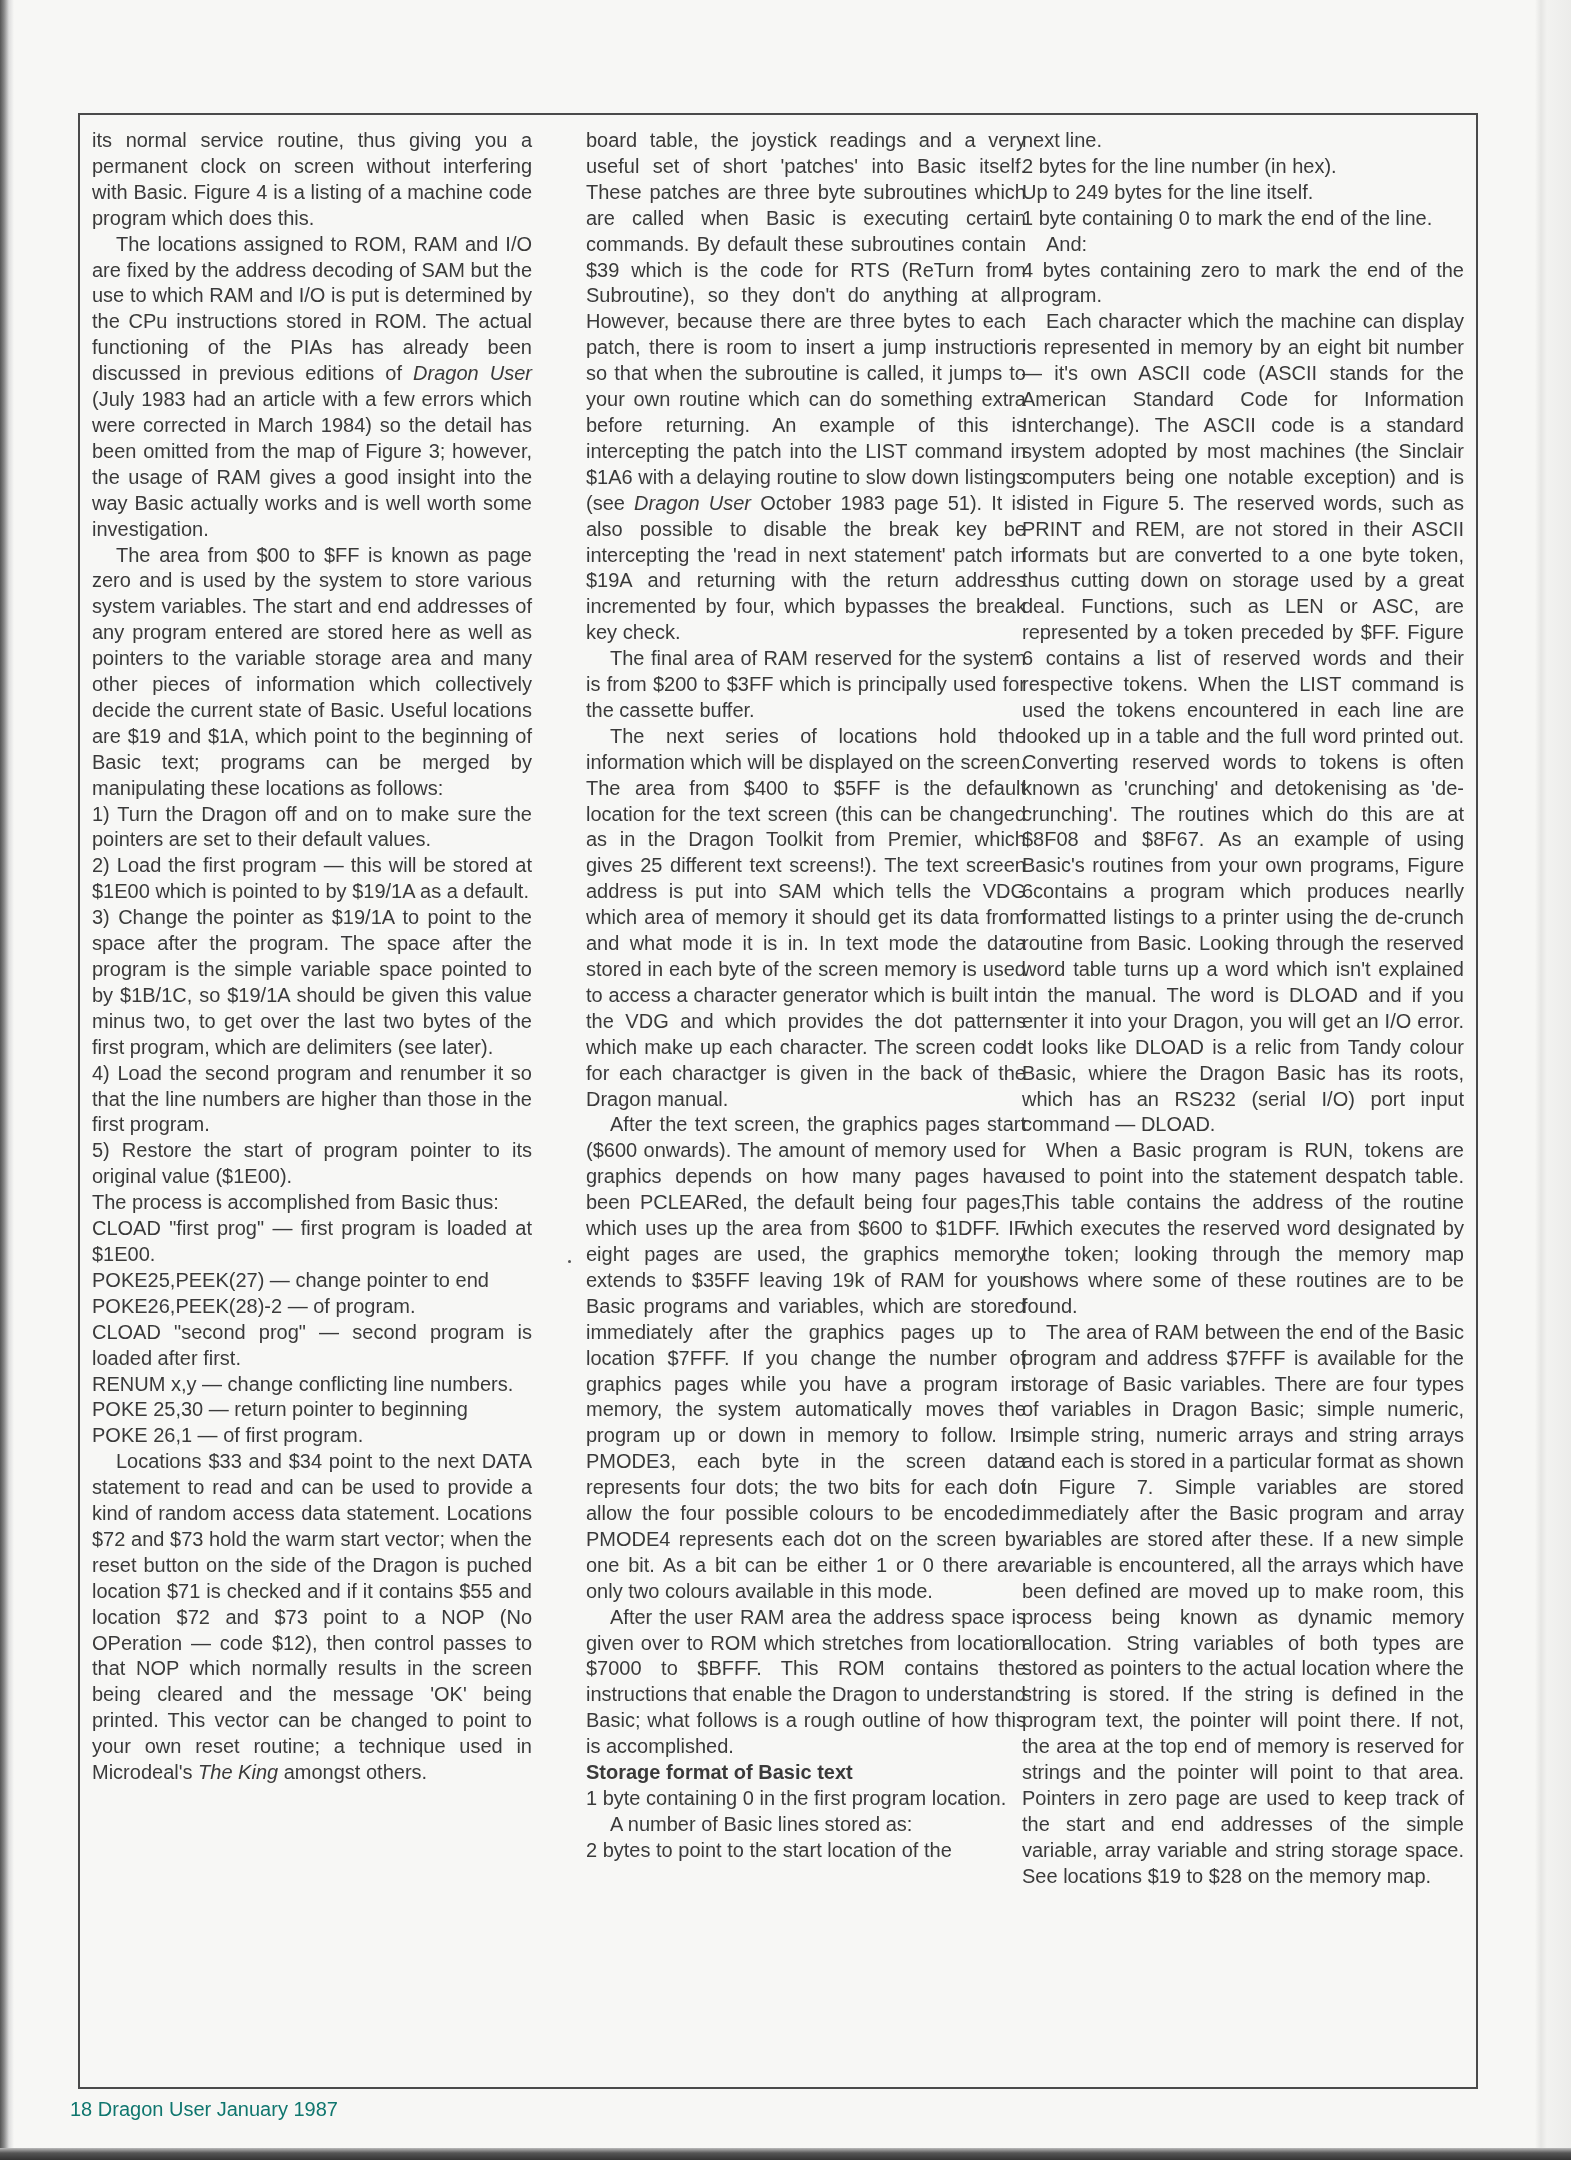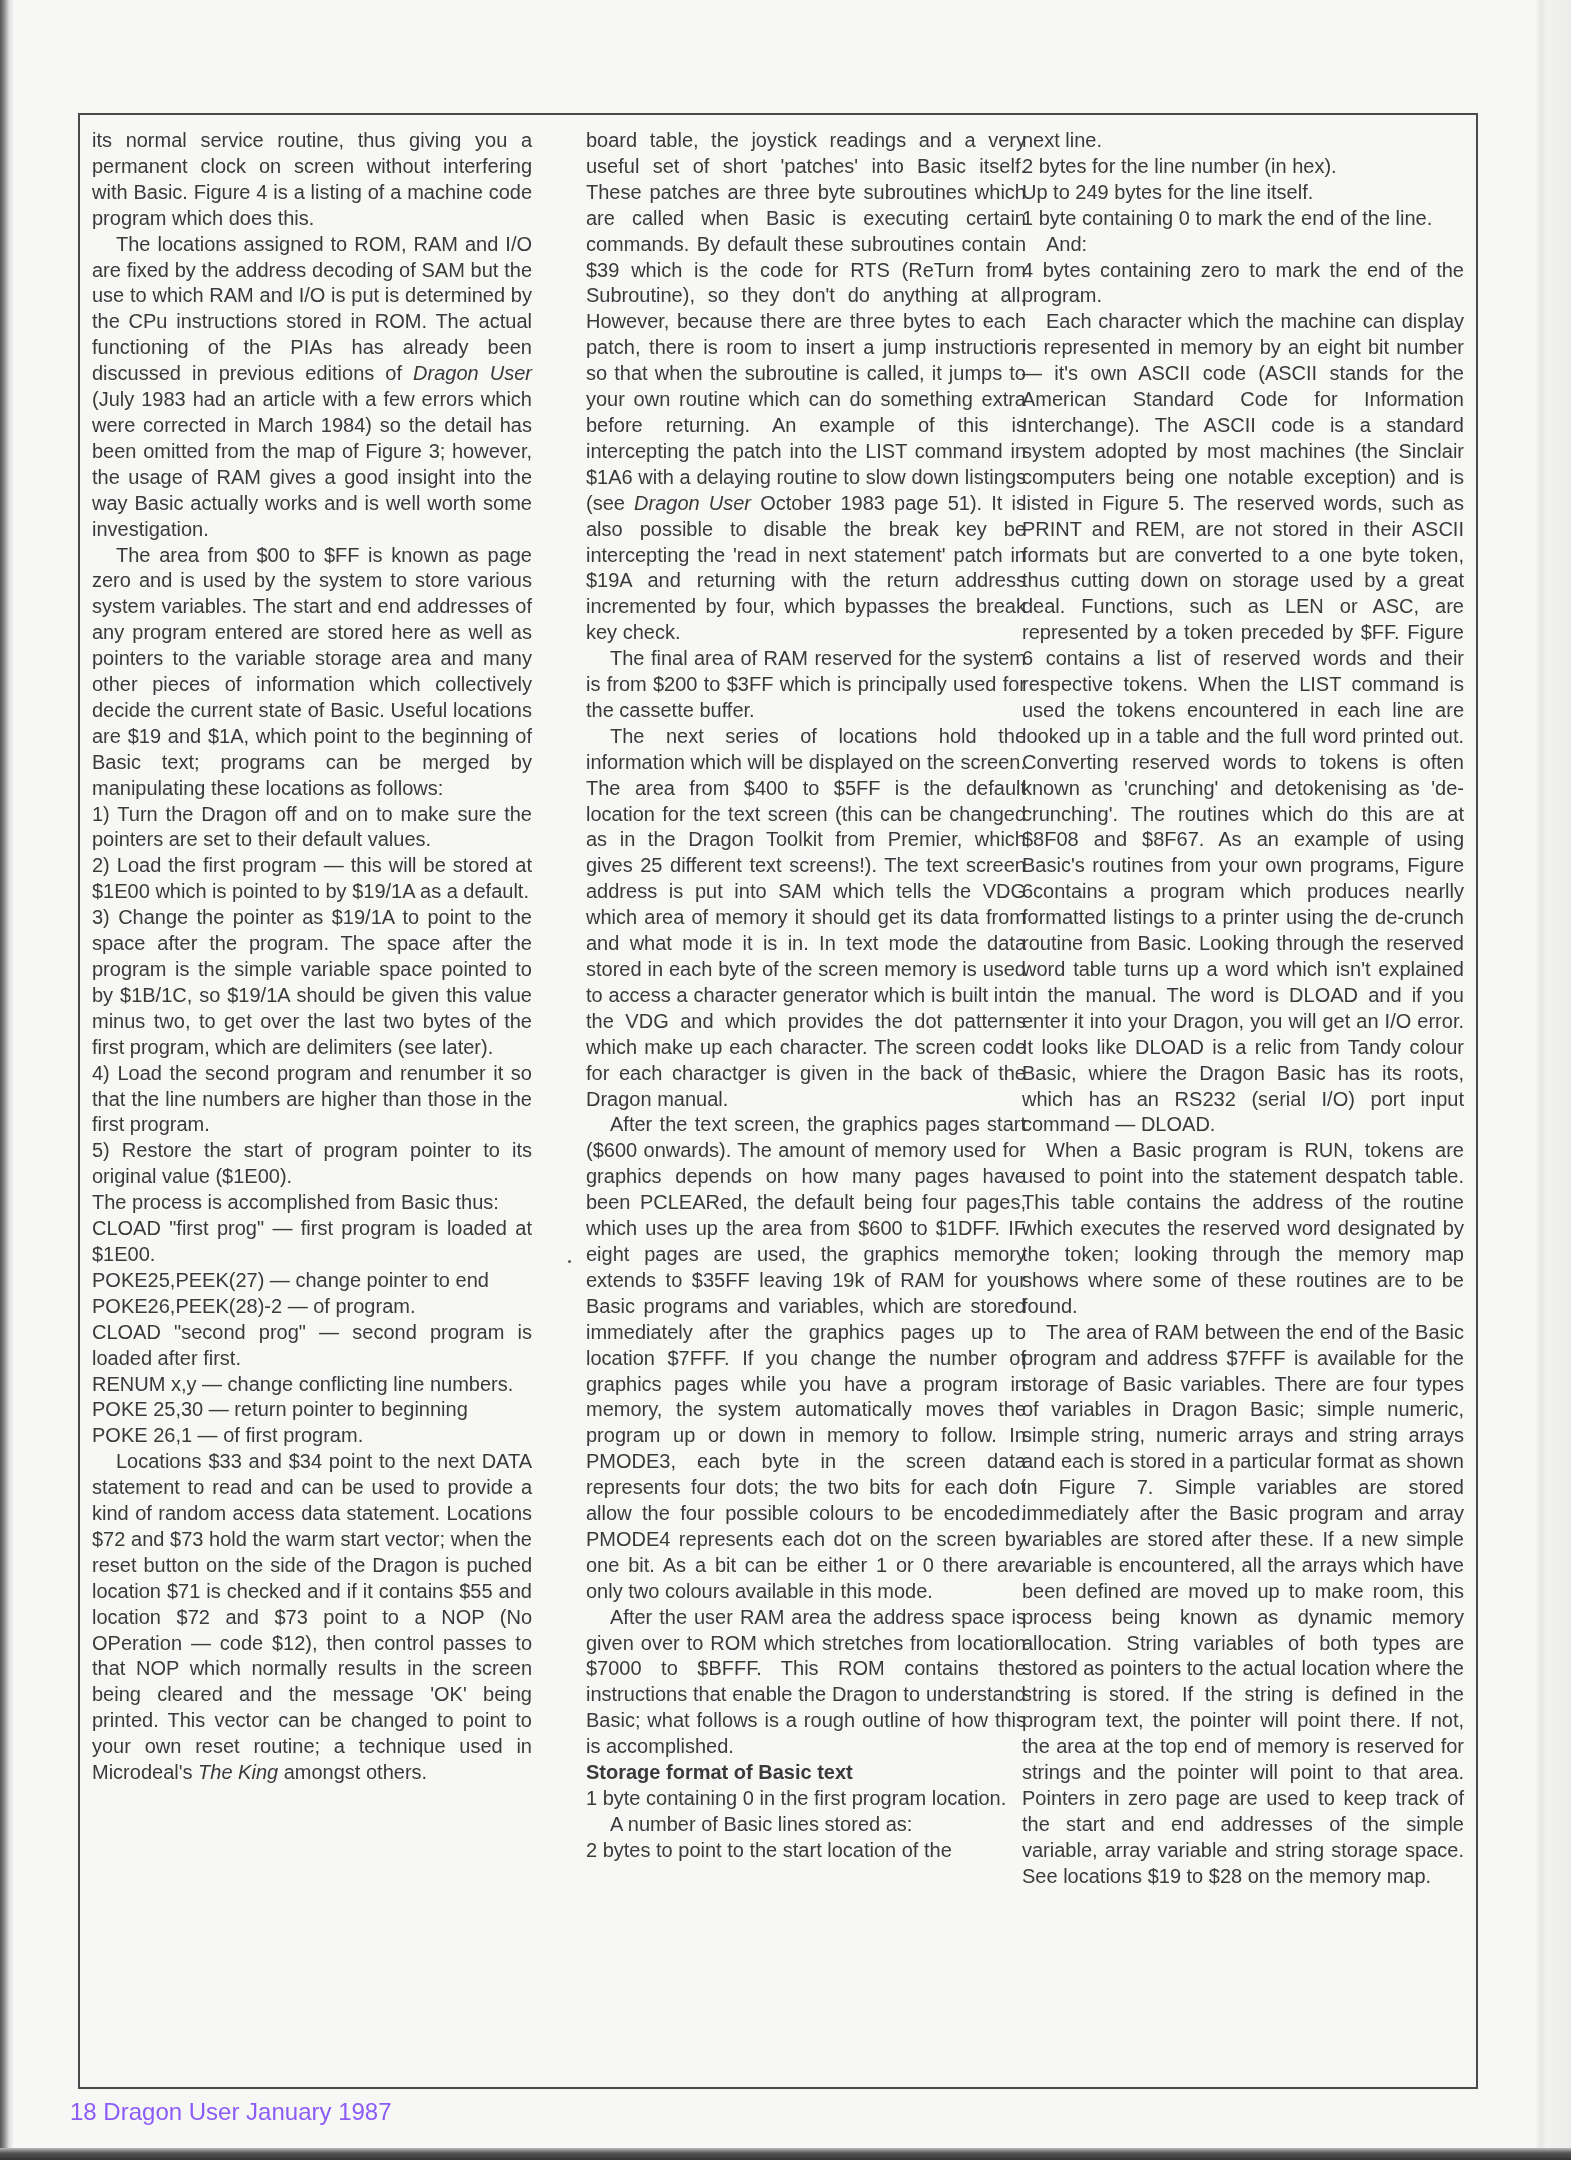--- a/index.html
+++ b/index.html
@@ -26,21 +26,21 @@
   }
   .col1 { left:92px;  width:440px; }
   .col2 { left:586px; width:440px; }
   .col3 { left:1022px; width:442px; }
   .col p { margin:0; }
   .col p.ind { text-indent:24px; }
   .col p.hd { font-weight:bold; }
   .col em { font-style:italic; }
   .footer {
     position:absolute; left:70px; top:2098px;
-    font-size:24px; color:#8b5cf6;
+    font-size:20px; color:#0f766e;
   }
   .stray-dot { position:absolute; left:568px; top:1260px; width:3px; height:3px;
     background:#555; border-radius:50%; }
 </style>
 </head>
 <body>
 
 <div class="left-edge"></div>
 <div class="right-edge"></div>
 <div class="bottom-bar"></div>

